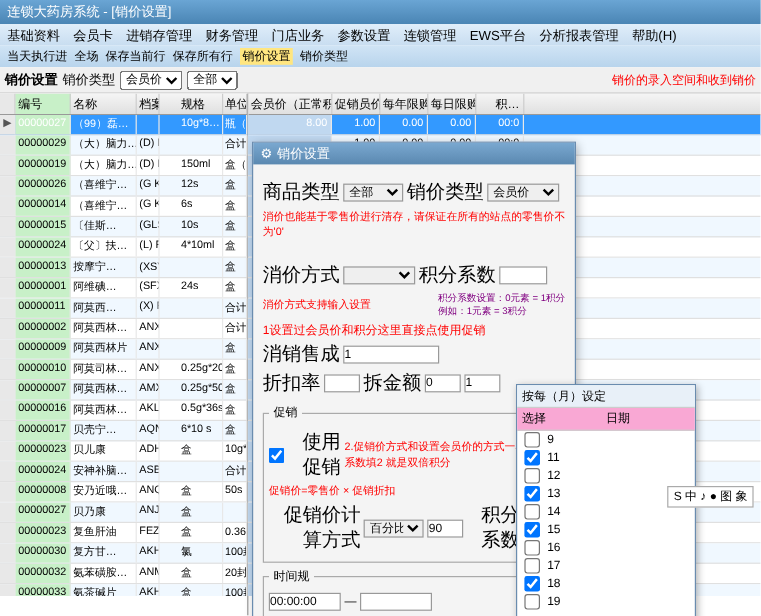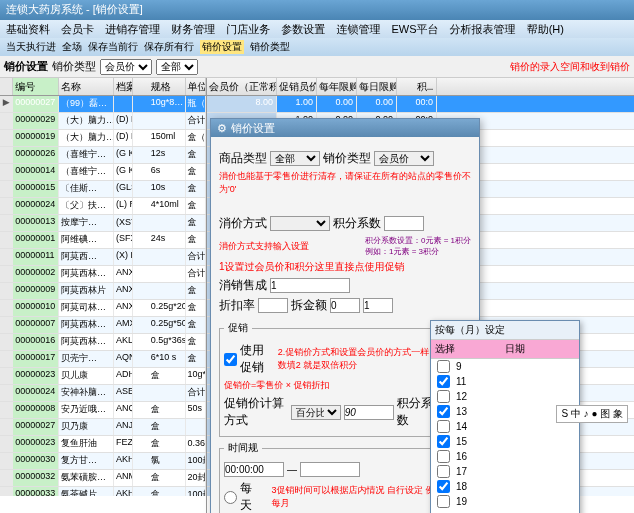--- a/index.html
+++ b/index.html
@@ -13,21 +13,21 @@
   .toolbar .hl { background: #ffe680; padding: 0 2px; }
   
   .filter-row { background: #f0f0f0; height: 22px; display: flex; align-items: center; padding: 0 4px; gap: 4px; border-bottom: 1px solid #ccc; }
   .filter-row select { font-size: 10px; height: 16px; }
   .error-text { color: red; font-size: 10px; margin-left: auto; }
   
   .main-area { display: flex; height: 435px; position: relative; }
   
   .left-grid { width: 207px; border-right: 1px solid #999; overflow: hidden; background: #fff; }
   .grid-header { display: flex; background: linear-gradient(#f5f5f5, #e0e0e0); border-bottom: 1px solid #999; height: 18px; font-size: 10px; }
-  .grid-header > div { border-right: 1px solid #ccc; padding: 2px; overflow: hidden; white-space: nowrap; font-family: Liberation Mono, monospace; }
+  .grid-header > div { border-right: 1px solid #ccc; padding: 2px; overflow: hidden; white-space: nowrap; }
   .grid-body { overflow-y: auto; height: 400px; }
   .grid-row { display: flex; height: 17px; font-size: 9px; border-bottom: 1px solid #e0e0e0; }
   .grid-row > div { border-right: 1px solid #e8e8e8; padding: 1px 2px; overflow: hidden; white-space: nowrap; }
   .grid-row:nth-child(even) { background: #f0f8ff; }
   .grid-row.sel { background: #3399ff; color: #fff; }
   .c0 { width: 14px; text-align: center; background: #e8e8e8; color: #555; }
   .c1 { width: 50px; background: #c8f0c8; }
   .c2 { width: 60px; }
   .c3 { width: 20px; text-align: center; }
   .c4 { width: 40px; margin-left: 16px; }
@@ -36,21 +36,21 @@
   .right-grid { flex: 1; overflow: hidden; }
   .right-grid .grid-row > div, .right-grid .grid-header > div { width: 40px; text-align: right; padding-right: 3px; }
   .right-grid .grid-row > div:first-child { background: #c0d8f0; text-align: right; }
   
   
   .dialog { position: absolute; top: 40px; left: 210px; width: 270px; height: 460px; background: #f4f4f4; border: 1px solid #6a8caf; box-shadow: 2px 2px 8px rgba(0,0,0,.3); z-index: 10; }
   .dlg-title { background: linear-gradient(#7aa8d0, #5a88b0); color: #fff; height: 18px; padding: 2px 6px; font-size: 11px; display: flex; align-items: center; }
   .dlg-title .icon { margin-right: 4px; }
   .dlg-body { padding: 6px 8px; font-size: 10px; }
   .dlg-body .row { display: flex; align-items: center; margin: 3px 0; gap: 3px; }
-  .dlg-body label { font-size: 12px; }
+  .dlg-body label { font-size: 16px; text-align: right; }
   .dlg-body select, .dlg-body input[type=text] { font-size: 10px; height: 15px; border: 1px solid #999; }
   .red { color: red; font-size: 9px; }
   .purple { color: purple; font-size: 9px; }
   .anno { color: red; font-size: 10px; }
   fieldset { border: 1px solid #aaa; padding: 4px; margin: 4px 0; }
   legend { font-size: 10px; padding: 0 4px; }
   
   
   .date-popup { position: absolute; top: 242px; left: 430px; width: 150px; height: 200px; background: #fff; border: 1px solid #6a8caf; z-index: 20; box-shadow: 2px 2px 6px rgba(0,0,0,.3); font-size: 10px; }
   .date-popup .hdr { background: #f9a8d4; padding: 2px 4px; border-bottom: 1px solid #ccc; display: flex; }
@@ -528,21 +528,21 @@
         <legend>促销</legend>
         <div class="row">
           <input type="checkbox" checked="" style="">
           <label>使用促销</label>
           <span class="anno" style="margin-left:auto;font-size:9px">2.促销价方式和设置会员价的方式一样 积分系数填2 就是双倍积分</span>
         </div>
         <div class="red" style="font-size:9px">促销价=零售价 × 促销折扣</div>
         <div class="row">
           <label>促销价计算方式</label>
           <select style="width:50px"><option>百分比</option></select>
-          <input type="text" style="width: 50px; font-style: italic;" value="90">
+          <input type="text" style="width: 30px;" value="90">
           <label>积分系数</label>
           <input type="text" style="width: 30px;" value="2">
         </div>
       </fieldset>
 
       <fieldset>
         <legend>时间规</legend>
         <div class="row"><input type="text" style="width: 60px;" value="00:00:00"> — <input type="text" style="width: 60px;"></div>
         <div class="row">
             <input type="radio" name="tr" style="">

